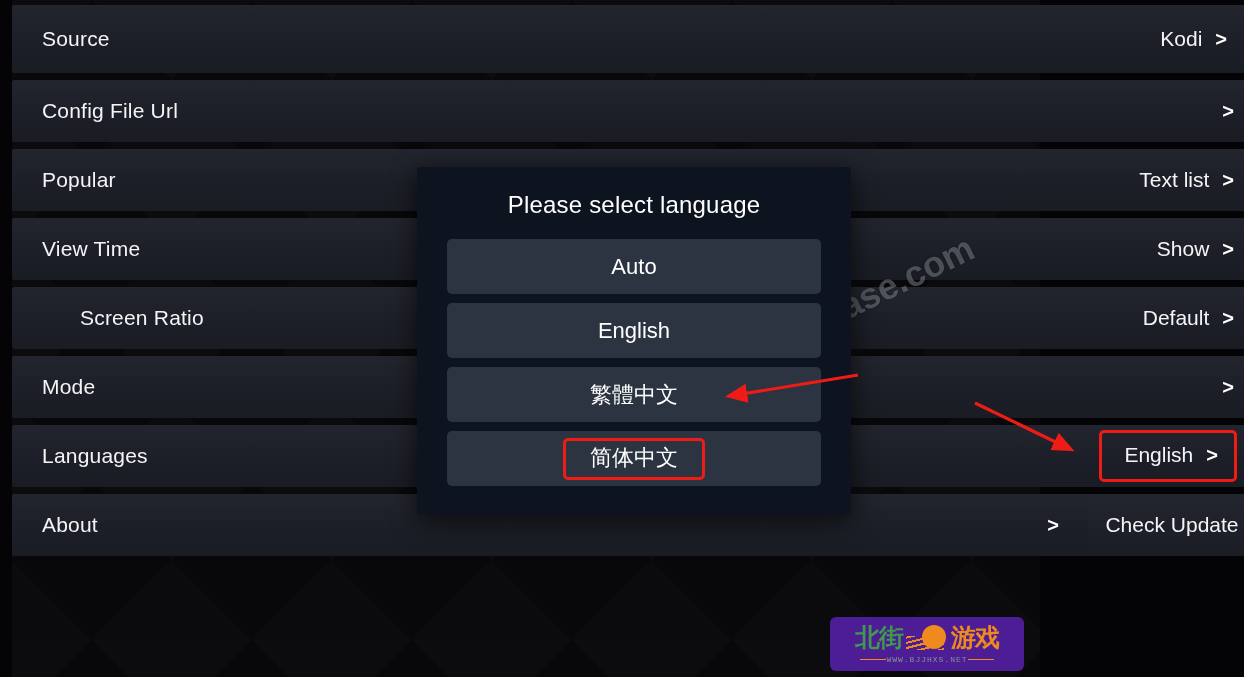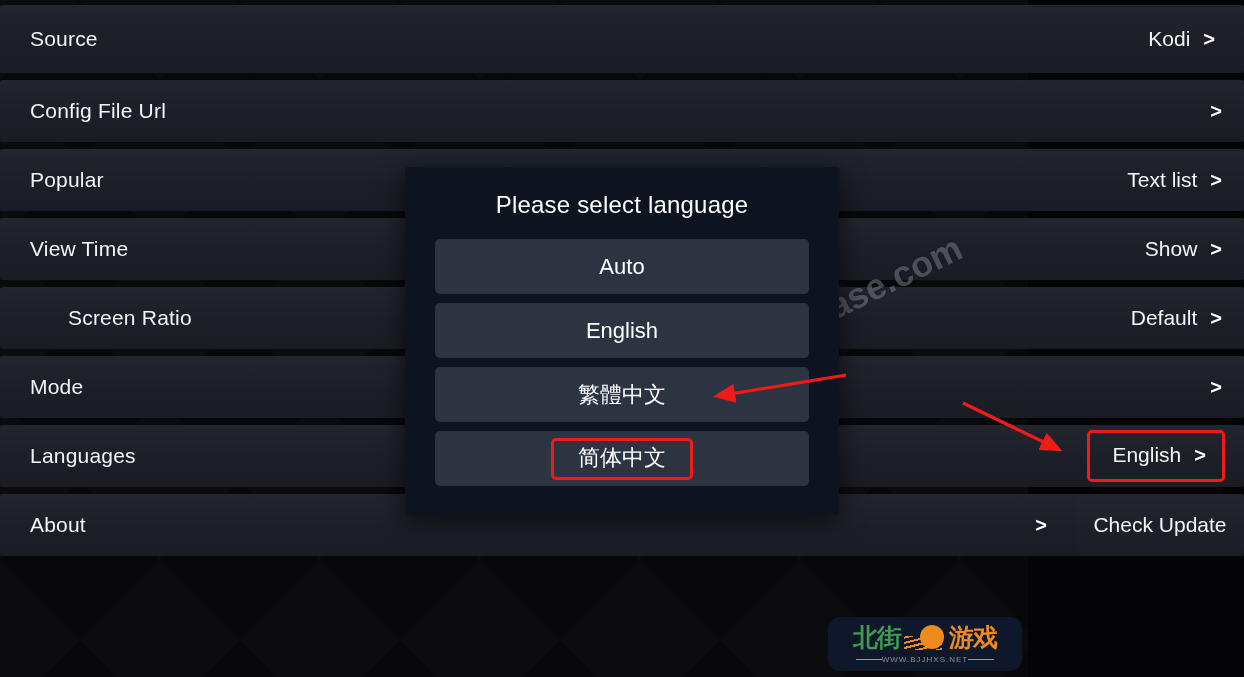--- a/index.html
+++ b/index.html
@@ -6,20 +6,21 @@
   html, body {
     width:1244px; height:677px;
     background:#040406;
     font-family:"Liberation Sans", sans-serif;
     overflow:hidden;
   }
   #app {
     position:relative;
     width:1028px; height:677px;
     background:#08080b;
+    margin-left:12px;
   }
   
   .bg-texture {
     position:absolute; inset:0;
     background:
       linear-gradient(135deg, rgba(255,255,255,0.016) 25%, transparent 25%) 0 0/160px 160px,
       linear-gradient(225deg, rgba(255,255,255,0.016) 25%, transparent 25%) 0 0/160px 160px,
       linear-gradient(315deg, rgba(255,255,255,0.012) 25%, transparent 25%) 0 0/160px 160px,
       linear-gradient(45deg,  rgba(255,255,255,0.012) 25%, transparent 25%) 0 0/160px 160px;
     pointer-events:none;
@@ -148,24 +149,24 @@
     font-size:36px;
     transform:rotate(-26deg);
   }
 
   
   .arrows { position:absolute; inset:0; pointer-events:none; }
 
   
   .logo {
     position:absolute;
-    right:6px; bottom:6px;
+    right:16px; bottom:6px;
     width:194px; height:54px;
-    background:#0f172a;
-    border-radius:12px;
+    background:#4c1d95;
+    border-radius:6px;
     display:flex; flex-direction:column;
     align-items:center; justify-content:center;
     overflow:hidden;
   }
   .logo-main {
     display:flex; align-items:center; gap:2px;
     line-height:1;
   }
   .logo-cn-left, .logo-cn-right {
     font-size:25px; font-weight:bold;
@@ -184,21 +185,21 @@
     border-radius:50%;
     background:#ef8a1f;
   }
   .logo-sun .rays {
     position:absolute; left:0; bottom:1px;
     width:38px; height:14px;
     background:repeating-linear-gradient(-14deg,#ef8a1f 0 2px,transparent 2px 5px);
   }
   .logo-sub {
     margin-top:4px;
-    display:flex; align-items:center; 
+    display:flex; align-items:center; font-family:Liberation Mono, monospace;
   }
   .logo-sub .bar {
     width:26px; height:1px; background:#ef8a1f;
   }
   .logo-sub .url {
     font-size:8px; letter-spacing:1px; color:#888f96;
   }
 </style>
 </head>
 <body>

